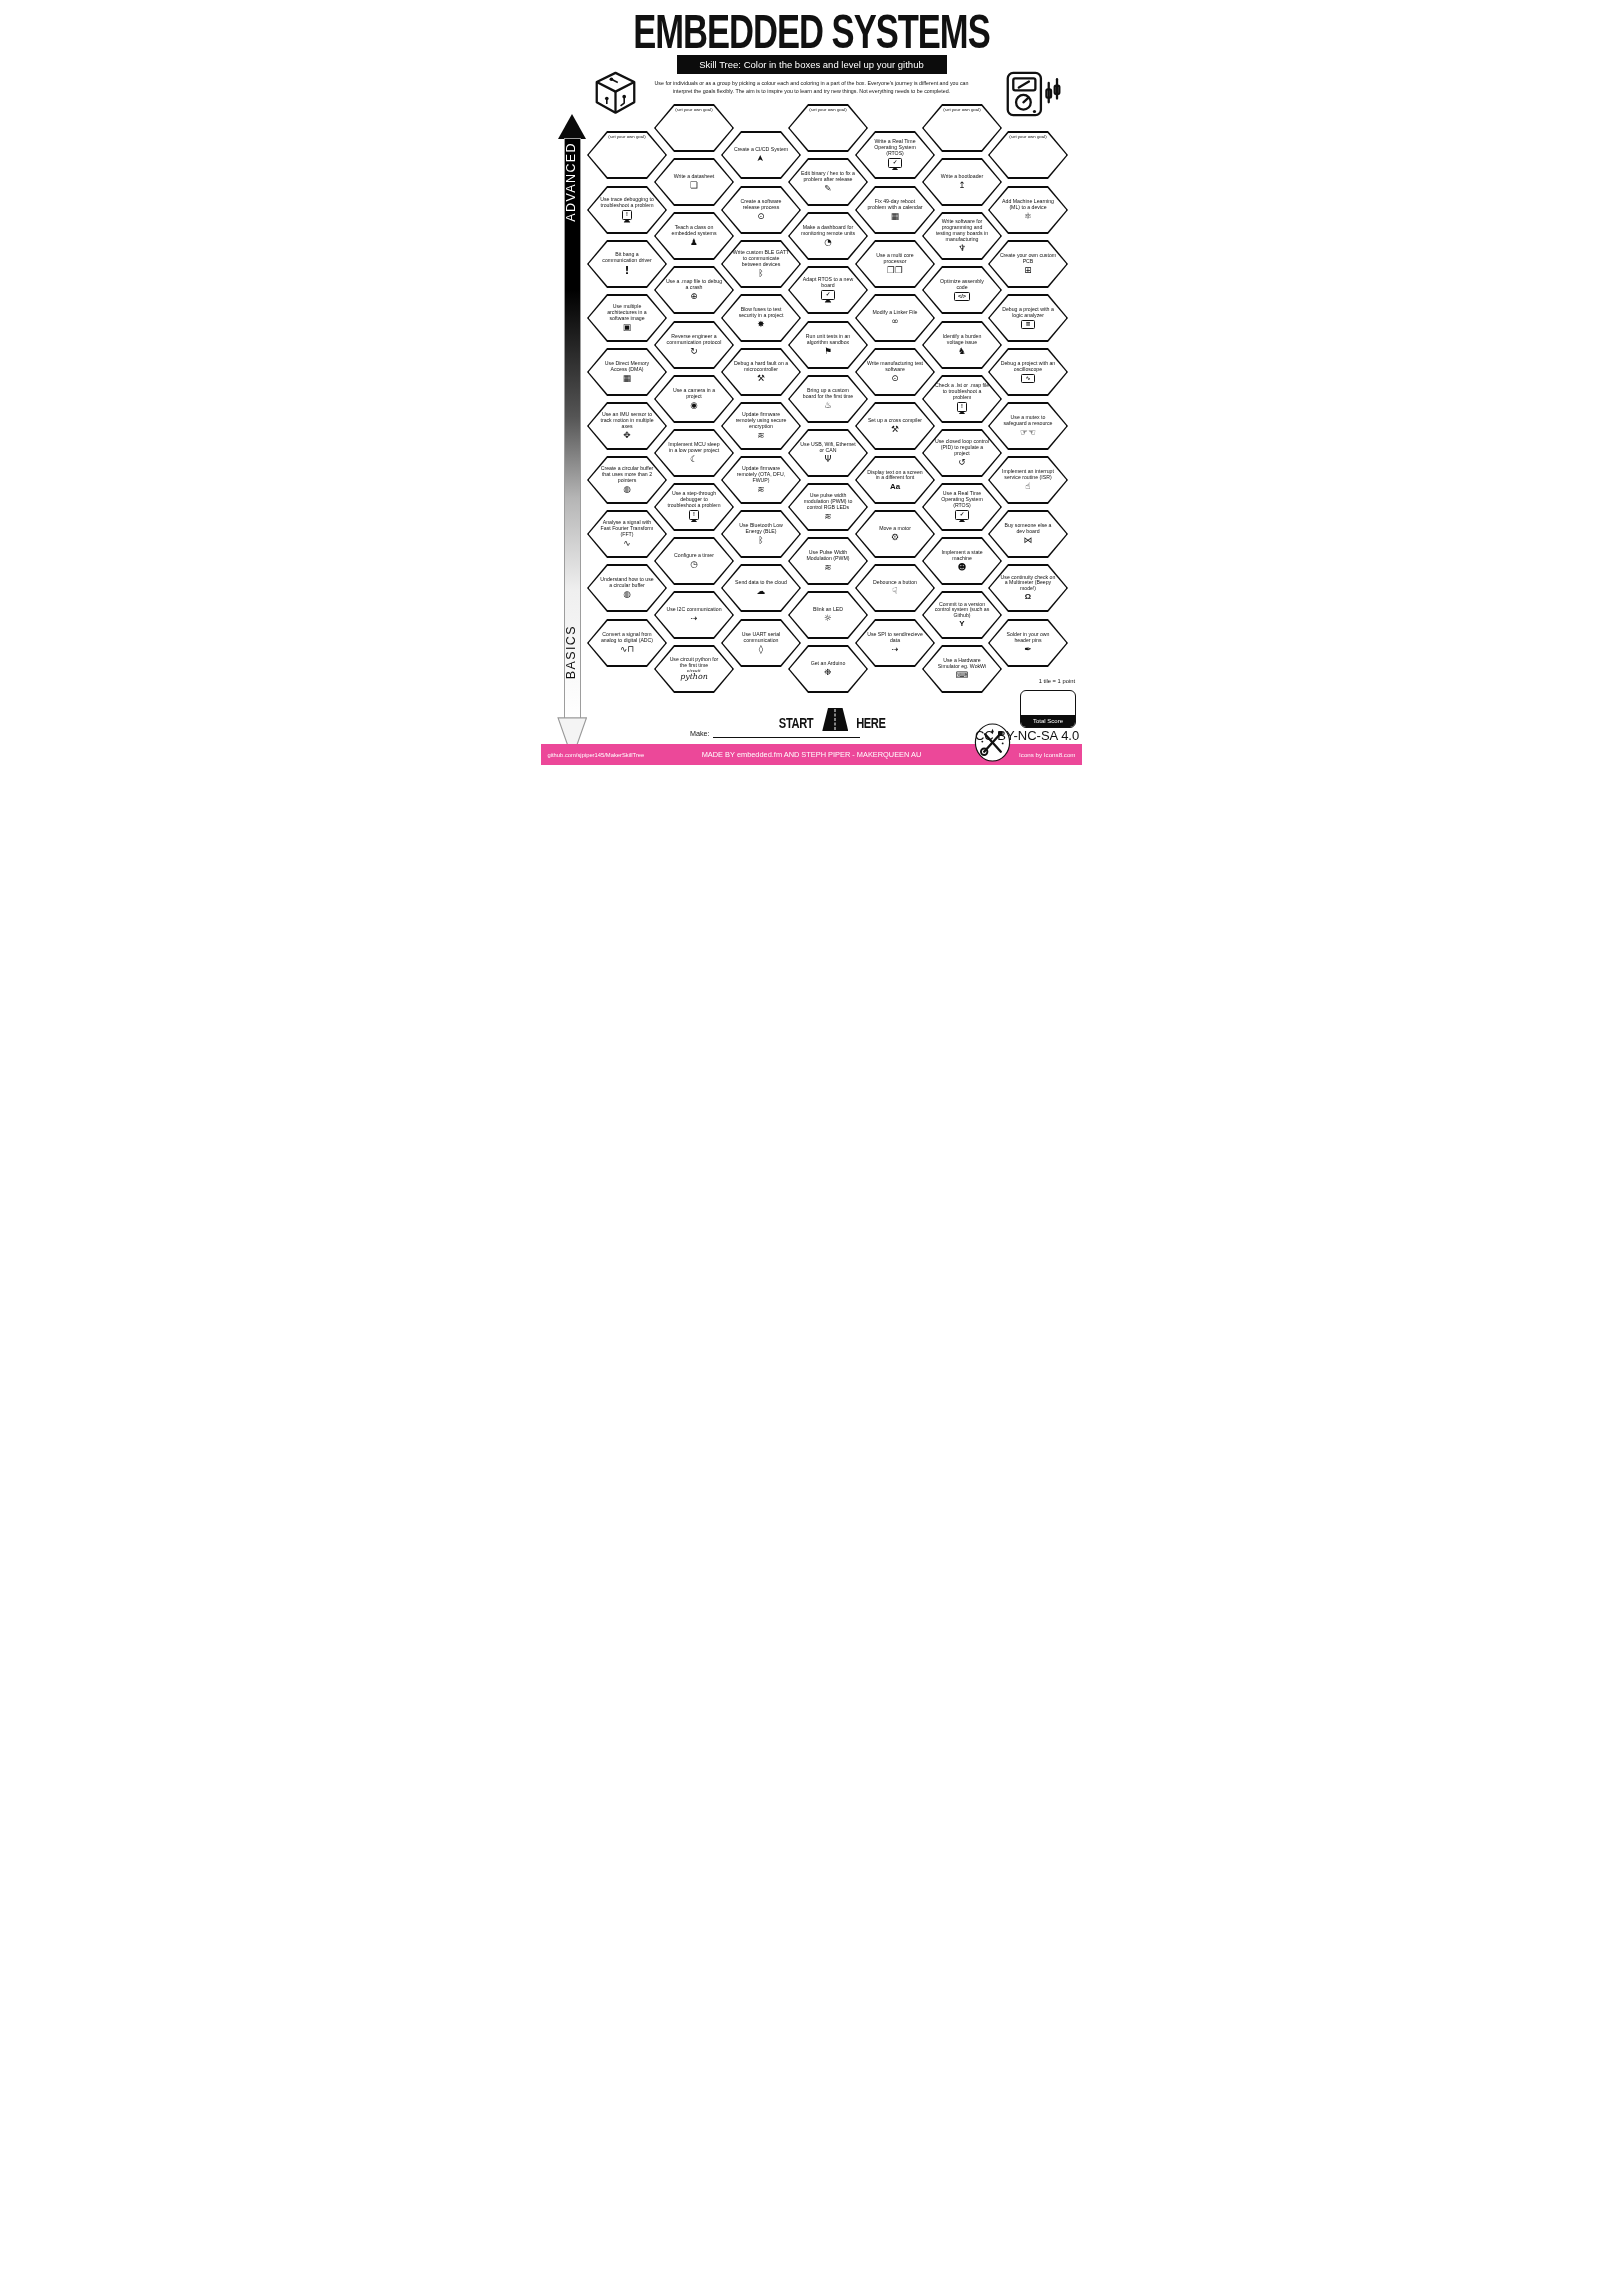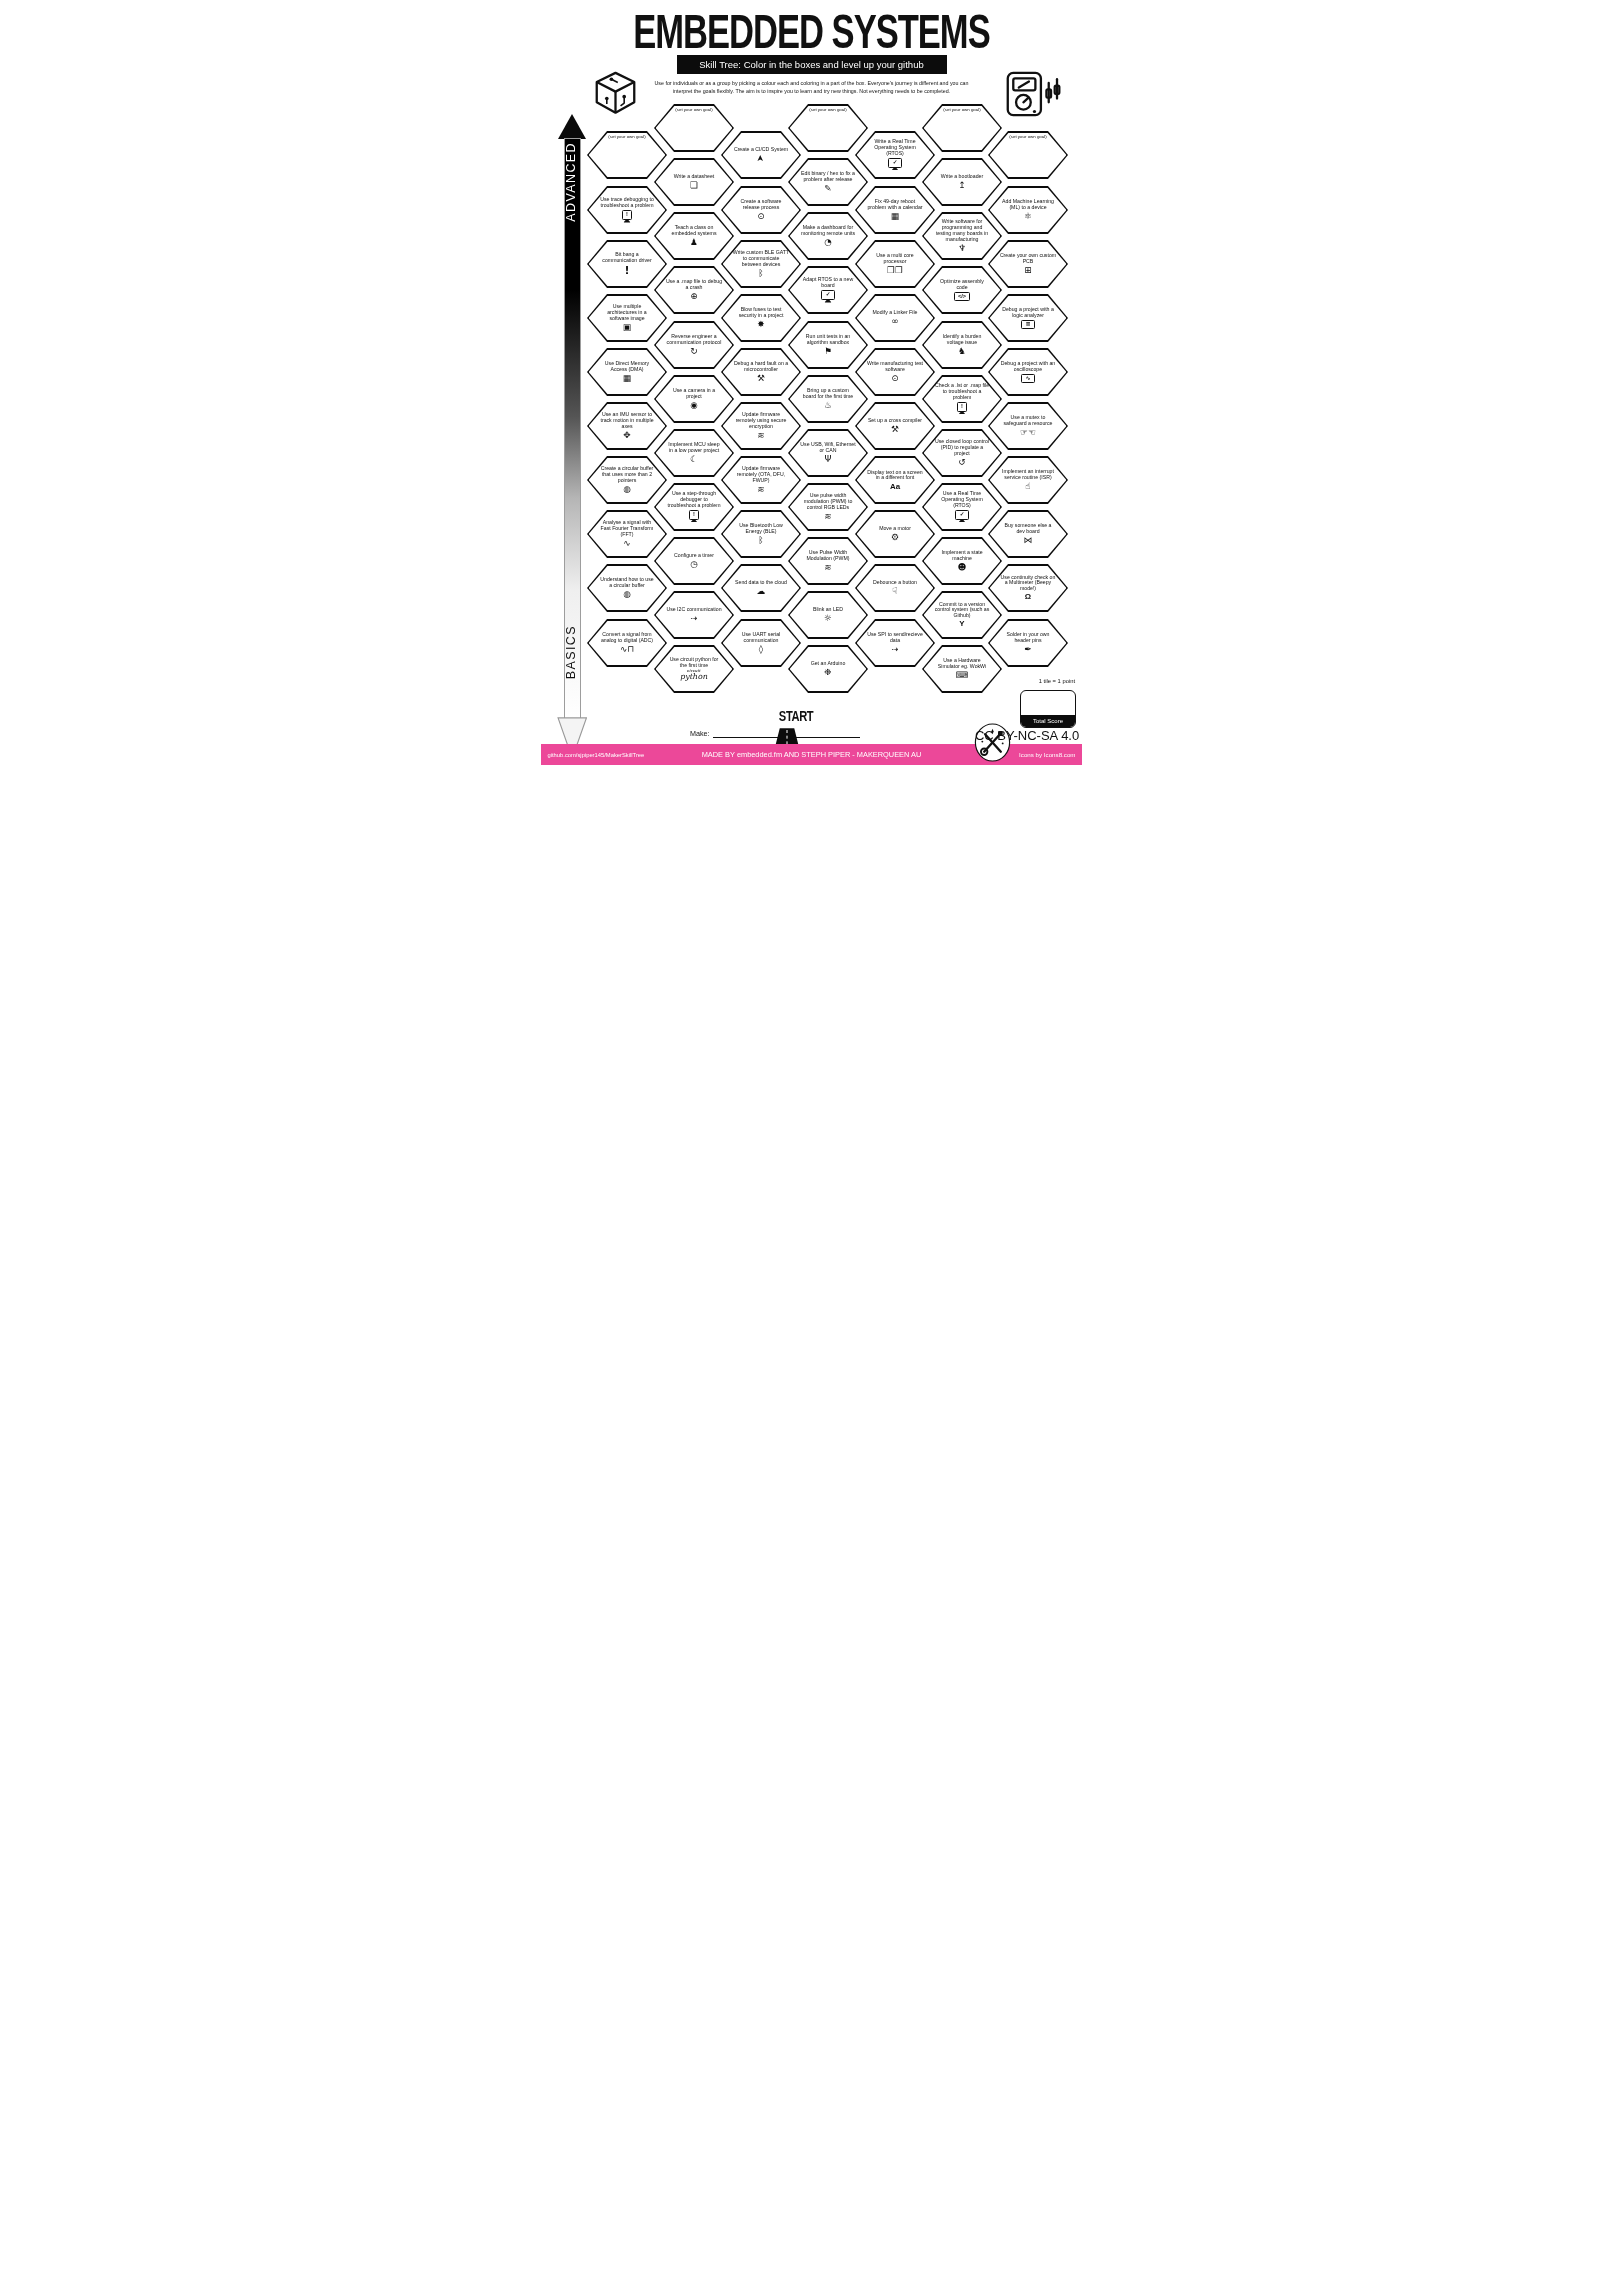--- a/index.html
+++ b/index.html
@@ -50,21 +50,21 @@
        border:1.2px solid #111;border-radius:1.4px;padding:0 3.2px;line-height:1.35;}
   .icon.mon{position:relative;margin-bottom:2.8px;}
   .icon.mon::after{content:"";position:absolute;left:50%;bottom:-3.7px;transform:translateX(-50%);
        width:7px;height:2.8px;background:#111;clip-path:polygon(32% 0,68% 0,100% 100%,0 100%);}
   .icon.rotup{transform:rotate(-90deg);}
   .cp-logo{line-height:1;}
   .cp-top{font-size:3.5px;font-weight:bold;letter-spacing:0.5px;font-style:italic;}
   .cp-bot{font-size:7.9px;font-weight:normal;font-style:italic;font-family:"DejaVu Serif",serif;}
 
   
-  .start{position:absolute;left:233px;top:708px;display:flex;align-items:flex-start;gap:4.2px;z-index:2;flex-direction:column;}
+  .start{position:absolute;left:233px;top:708px;display:flex;align-items:flex-end;gap:4.2px;z-index:2;}
   .start-word{font-size:14.3px;font-weight:bold;transform:scaleX(.78);letter-spacing:-0.5px;}
   .road{width:26px;height:23px;background:#0c0c0c;
         clip-path:polygon(22% 0,78% 0,100% 100%,0% 100%);position:relative;}
   .road::after{content:"";position:absolute;left:50%;top:6%;height:88%;
         border-left:1.6px dashed #fff;transform:translateX(-50%);}
   .name-row{position:absolute;left:149px;top:729px;display:flex;align-items:flex-end;font-size:7.2px;}
   .name-line{display:inline-block;width:147px;border-bottom:1.2px solid #111;margin-left:3.2px;height:6.5px;}
   .score-note{position:absolute;left:476px;top:678px;width:58px;text-align:right;font-size:5.8px;}
   .score-box{position:absolute;left:479px;top:690px;width:56px;height:38px;
         border:1.2px solid #111;border-radius:6px;background:#fff;overflow:hidden;

